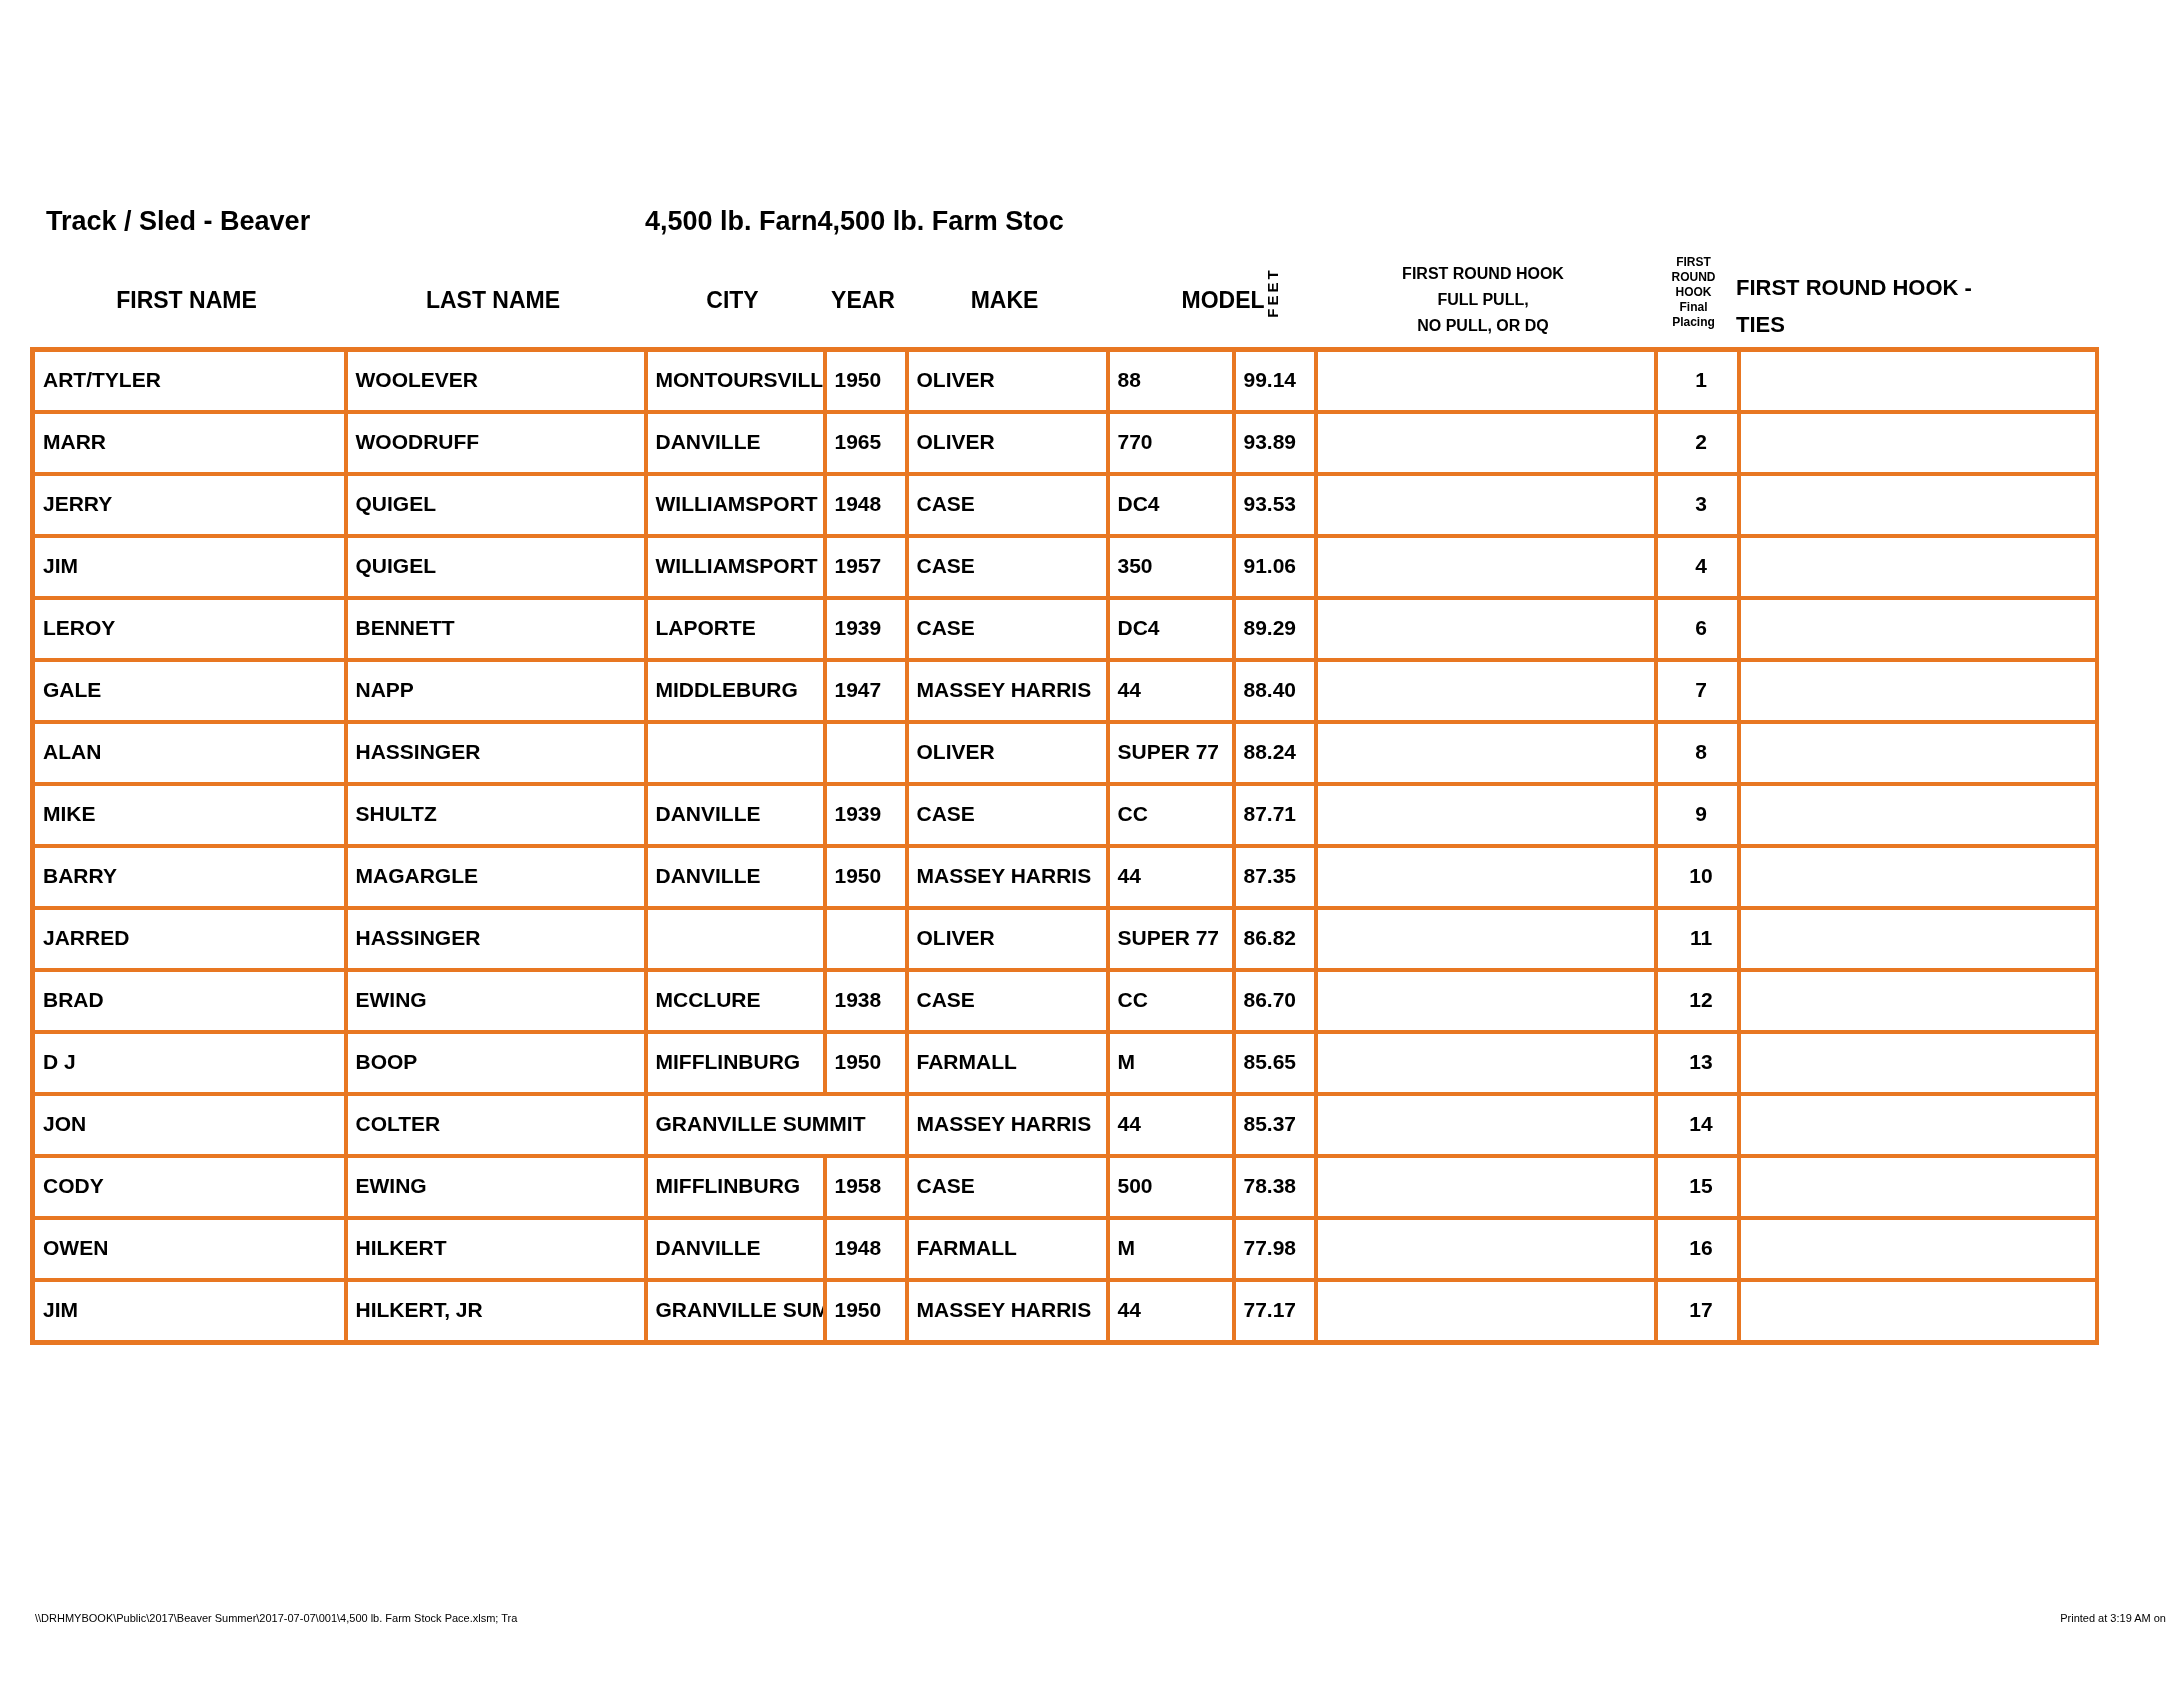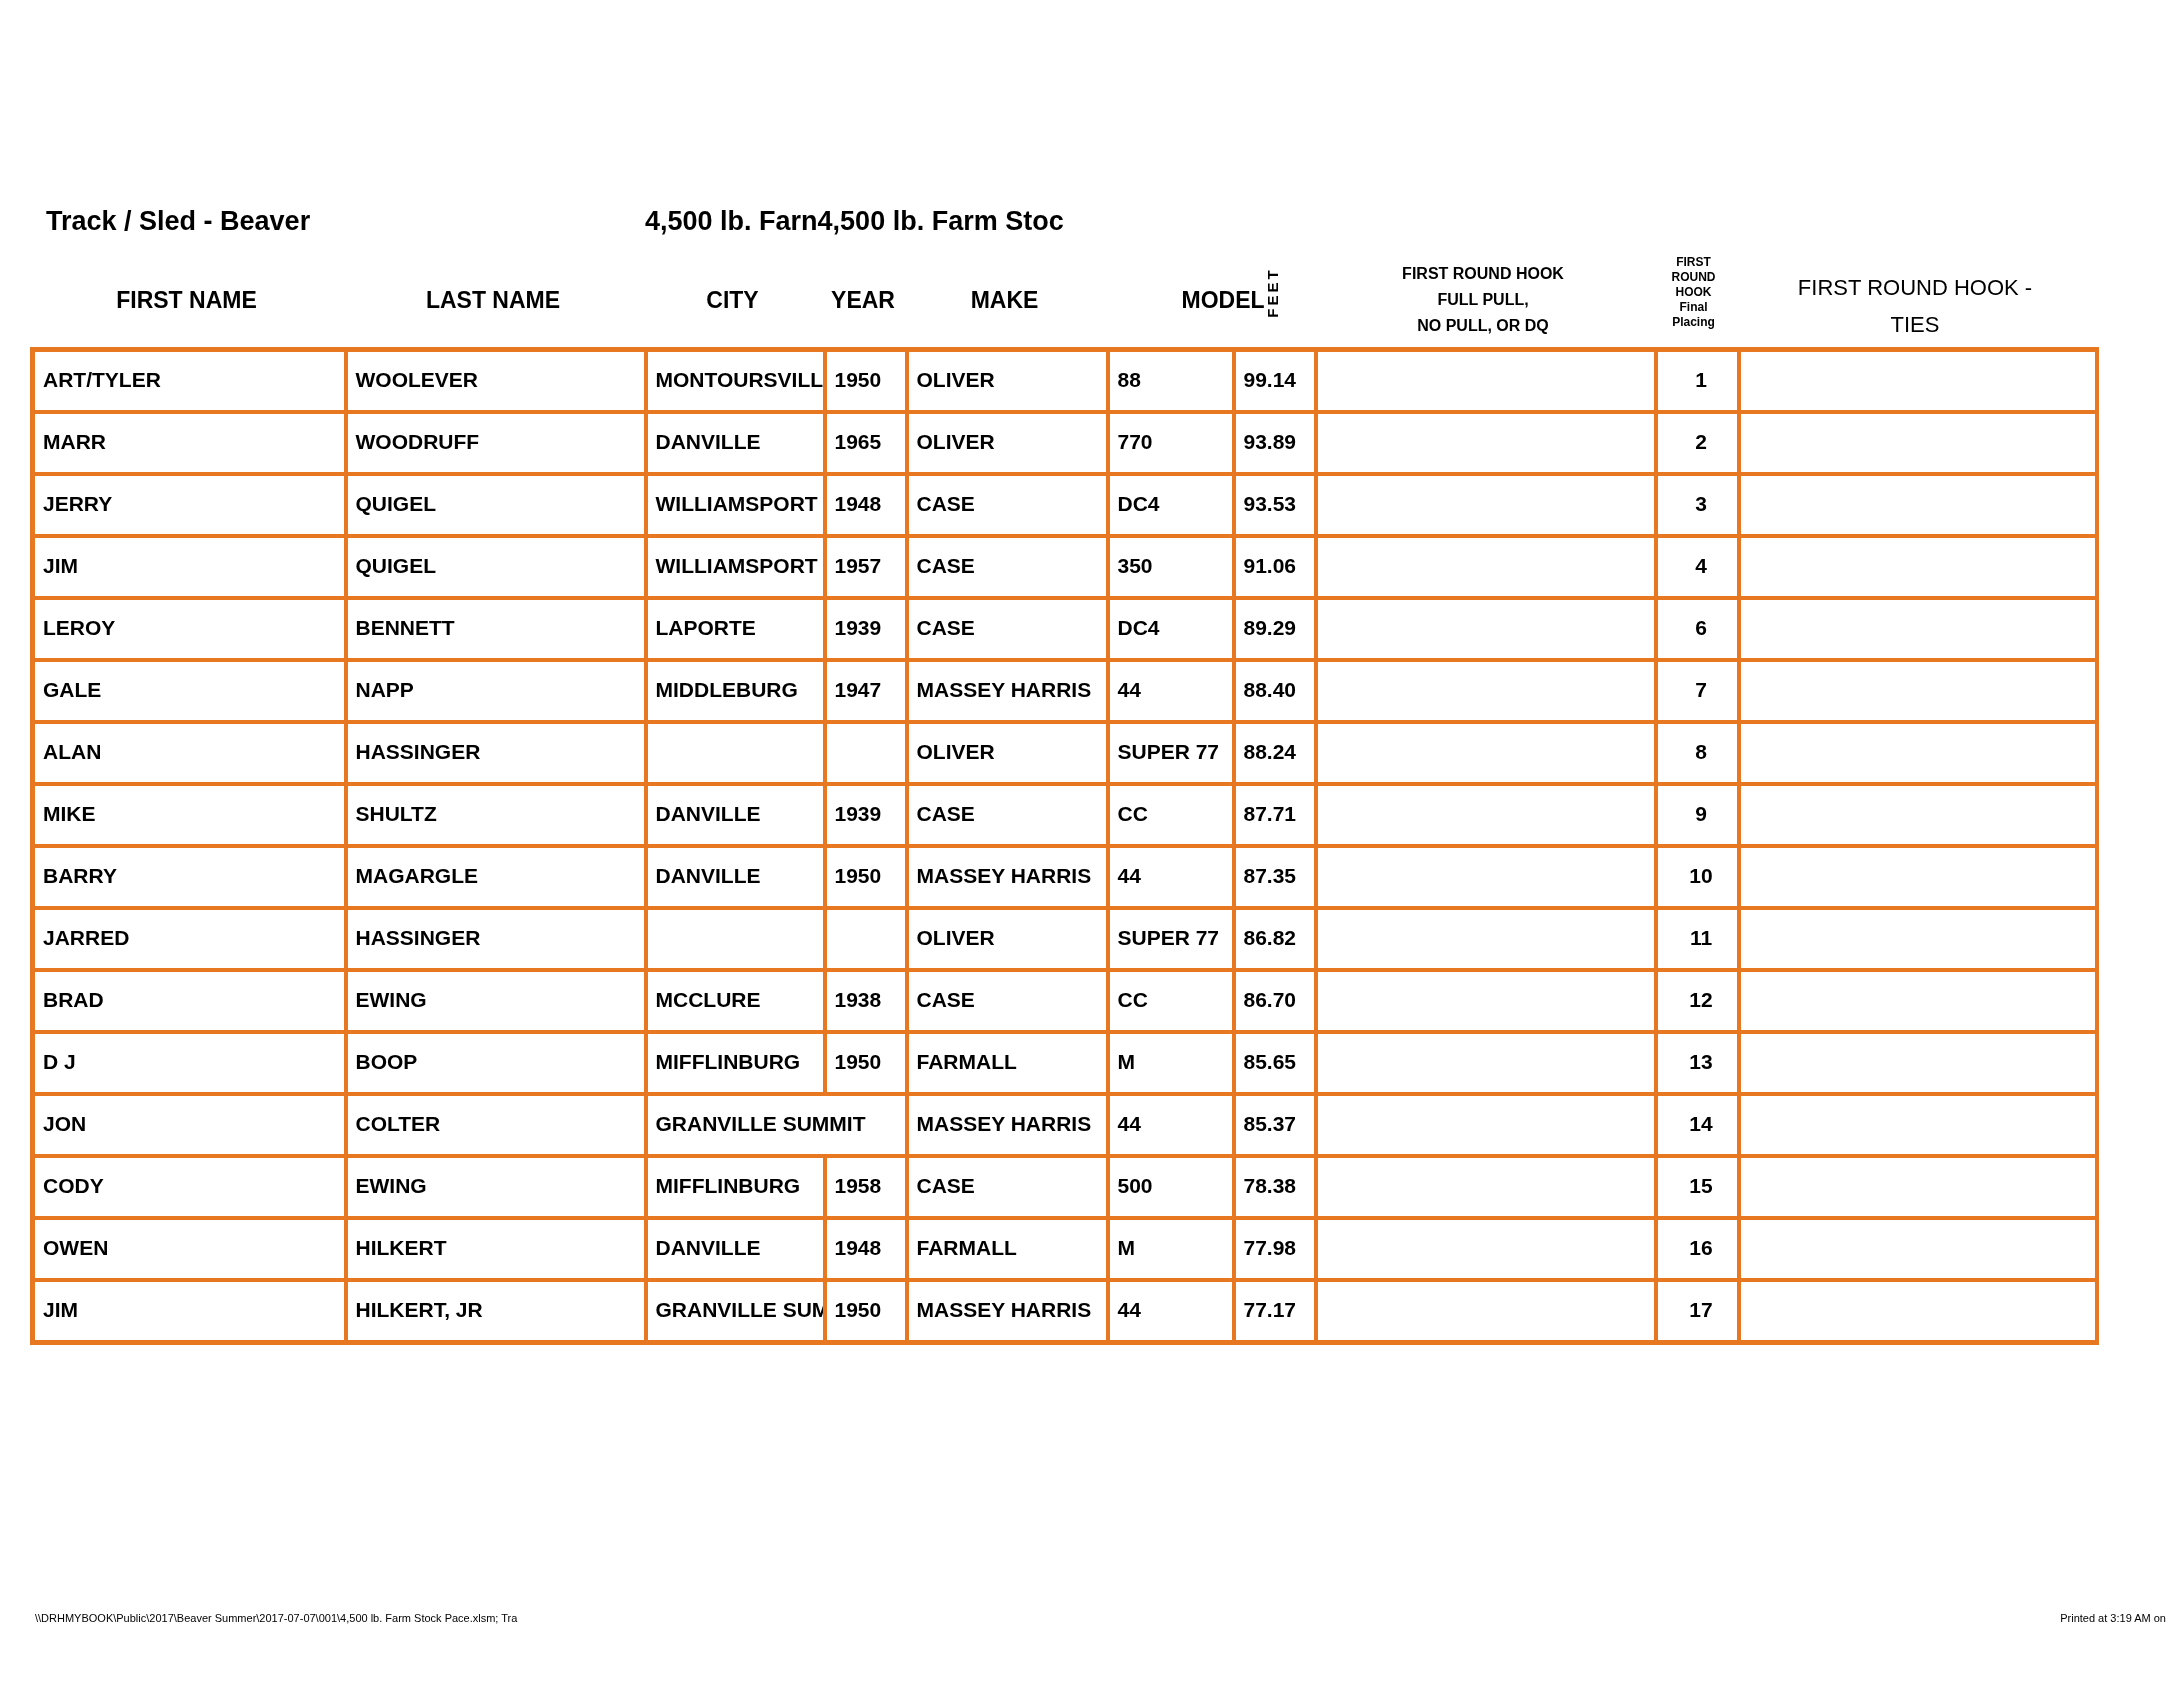--- a/index.html
+++ b/index.html
@@ -42,21 +42,21 @@
   .hook-head{
     position:absolute;left:1313px;top:261px;width:340px;
     font-size:16px;font-weight:bold;text-align:center;line-height:26px;
   }
   .place-head{
     position:absolute;left:1652px;top:255px;width:83px;
     font-size:12px;font-weight:bold;text-align:center;line-height:15px;
   }
   .ties-head{
     position:absolute;left:1736px;top:269px;width:358px;
-    font-size:22px;font-weight:normal;text-align:center;line-height:37px;
+    font-size:22px;font-weight:bold;line-height:37px;
   }
   
   table.grid{
     position:absolute;left:30px;top:347px;
     border-collapse:collapse;table-layout:fixed;
     width:2064px;
   }
   table.grid td{
     border:4px solid #E87722;
     height:56px;

